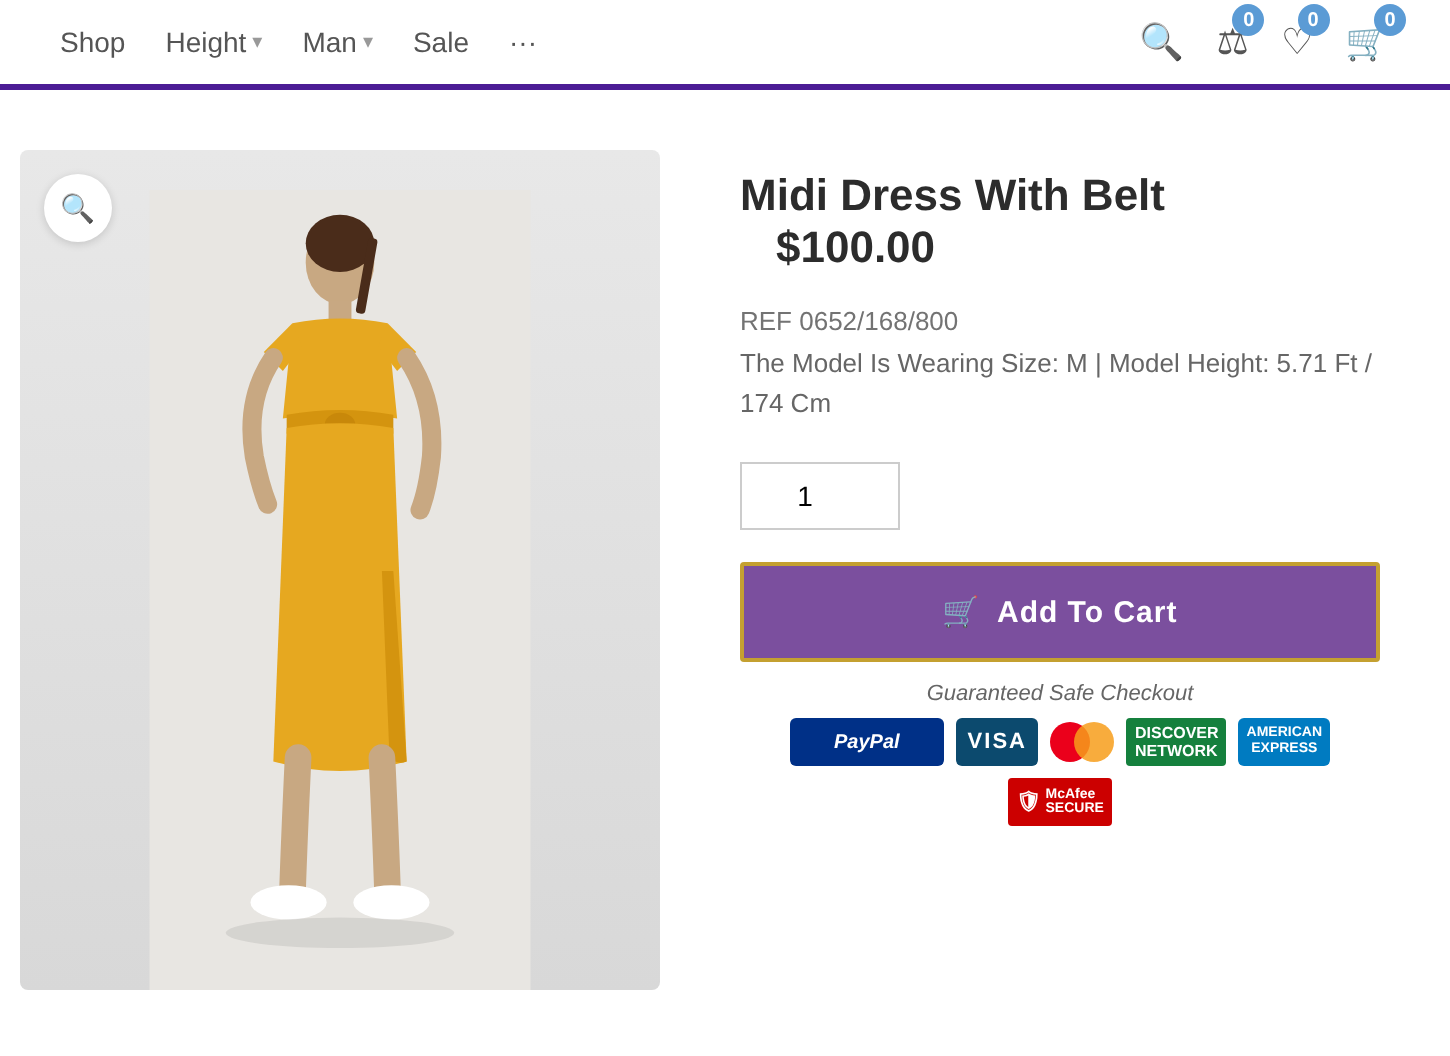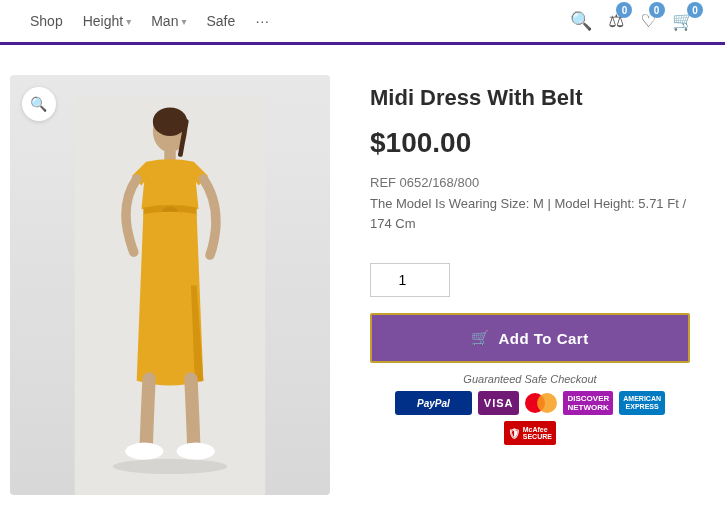--- a/index.html
+++ b/index.html
@@ -114,37 +114,38 @@
 
     
     .product-details {
       flex: 1;
       padding-top: 10px;
     }
     .product-title {
       font-size: 22px;
       font-weight: bold;
       color: #2c2c2c;
-      margin-bottom: 16px;
+      margin-bottom: 0;
     }
     .product-price {
-      font-size: 28px;
+      font-size: 22px;
       font-weight: bold;
       color: #2c2c2c;
       margin-bottom: 16px;
+      margin-left: 18px;
     }
     .product-ref {
       font-size: 13px;
       color: #737373;
       margin-bottom: 4px;
     }
     .product-model-info {
       font-size: 13px;
       color: #666;
-      margin-bottom: 30px;
+      margin-bottom: 20px;
       line-height: 1.5;
     }
     .quantity-input {
       width: 80px;
       border: 1px solid #ccc;
       padding: 8px 12px;
       font-size: 14px;
       text-align: center;
       margin-bottom: 16px;
       outline: none;
@@ -190,21 +191,21 @@
       height: 24px;
       display: flex;
       align-items: center;
       justify-content: center;
       border-radius: 3px;
       font-size: 9px;
       font-weight: bold;
       padding: 2px 5px;
     }
     .paypal-logo { background: #003087; color: #fff; font-size: 10px; font-style: italic; padding: 3px 22px; }
-    .visa-logo { background: #701a75; color: #fff; font-size: 11px; font-weight: 900; padding: 3px 6px; letter-spacing: 1px; }
+    .visa-logo { background: #0c4a6e; color: #fff; font-size: 11px; font-weight: 900; padding: 3px 6px; letter-spacing: 1px; }
     .mc-logo {
       display: flex;
       align-items: center;
       position: relative;
       width: 32px;
       height: 20px;
     }
     .mc-circle1 {
       width: 20px;
       height: 20px;
@@ -215,39 +216,39 @@
     }
     .mc-circle2 {
       width: 20px;
       height: 20px;
       border-radius: 50%;
       background: #f79e1b;
       opacity: 0.85;
       position: absolute;
       left: 12px;
     }
-    .discover-logo { background: #a21caf; color: #fff; font-size: 8px; padding: 2px 4px; border-radius: 2px; }
+    .discover-logo { background: #15803d; color: #fff; font-size: 8px; padding: 2px 4px; border-radius: 2px; }
     .amex-logo { background: #007bc1; color: #fff; font-size: 7px; padding: 3px 4px; text-align: center; line-height: 1.2; }
     .mcafee-logo { background: #cc0000; color: #fff; font-size: 7px; padding: 2px 4px; border-radius: 2px; display: flex; align-items: center; gap: 2px;}
   </style>
 </head>
 <body>
 
 <header>
   <nav>
     <span class="nav-item">Shop</span>
     <span class="nav-item">
       <span>Height</span>
       <span class="chevron">▾</span>
     </span>
     <span class="nav-item">
       <span>Man</span>
       <span class="chevron">▾</span>
     </span>
-    <span class="nav-item">Safe</span>
+    <span class="nav-item">Sale</span>
     <span class="nav-item">···</span>
   </nav>
 
   <div class="header-icons">
     <div class="icon-wrapper">🔍</div>
     <div class="icon-wrapper">
       ⚖
       <span class="badge">0</span>
     </div>
     <div class="icon-wrapper">

